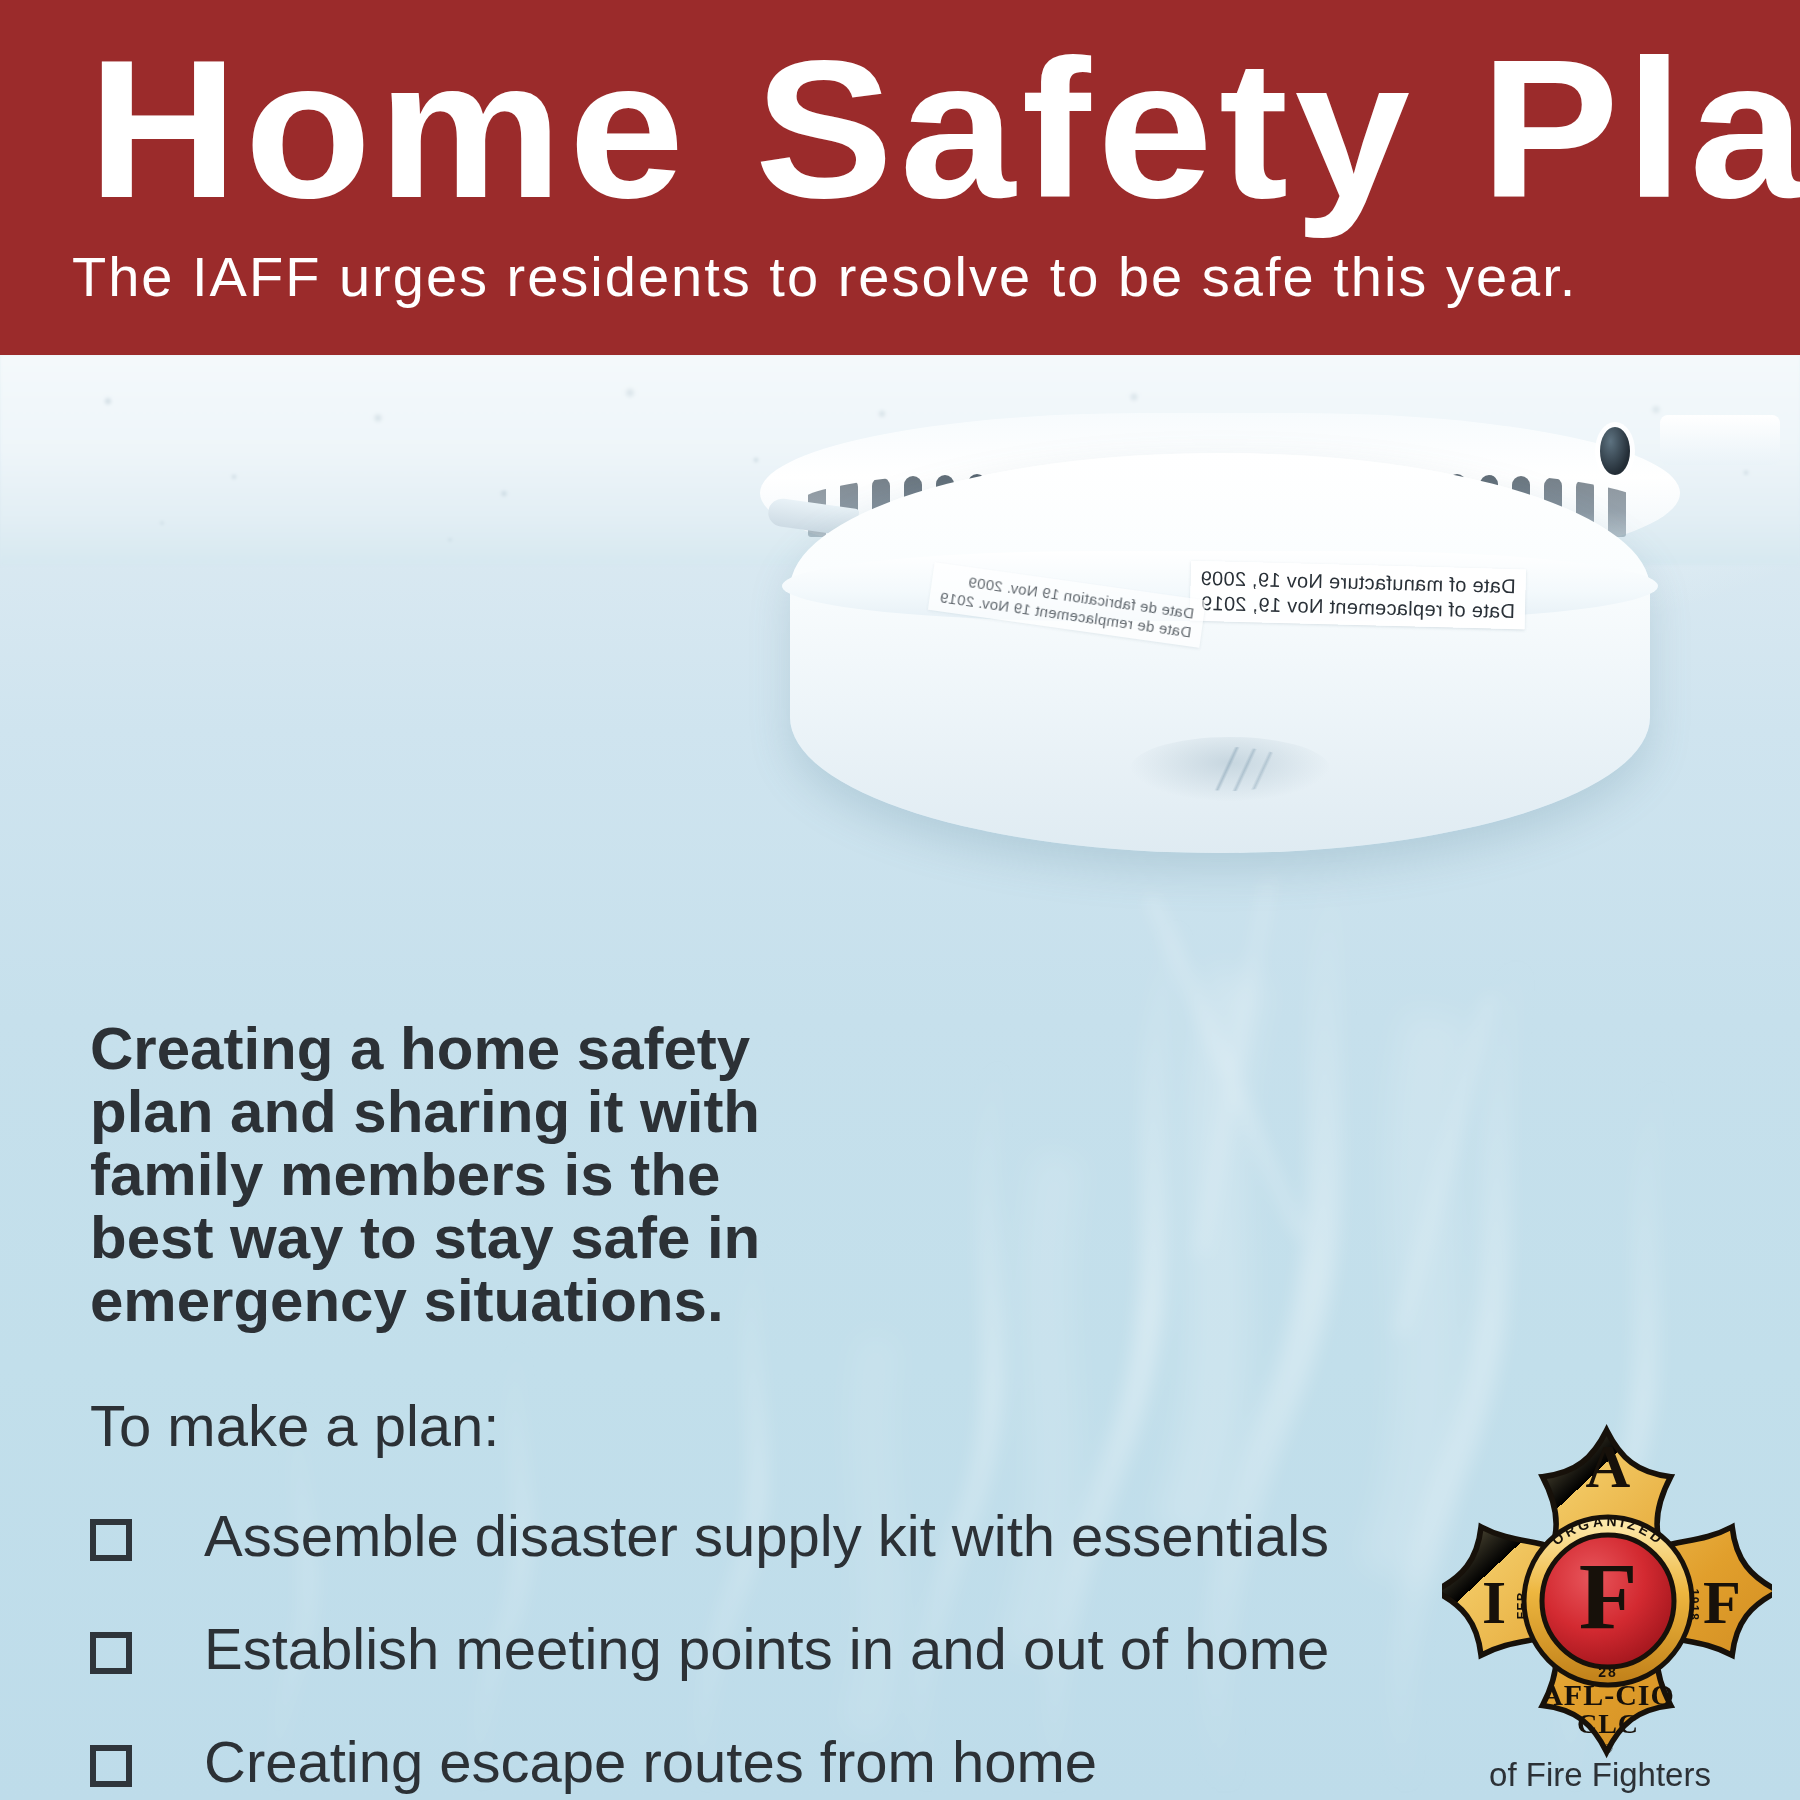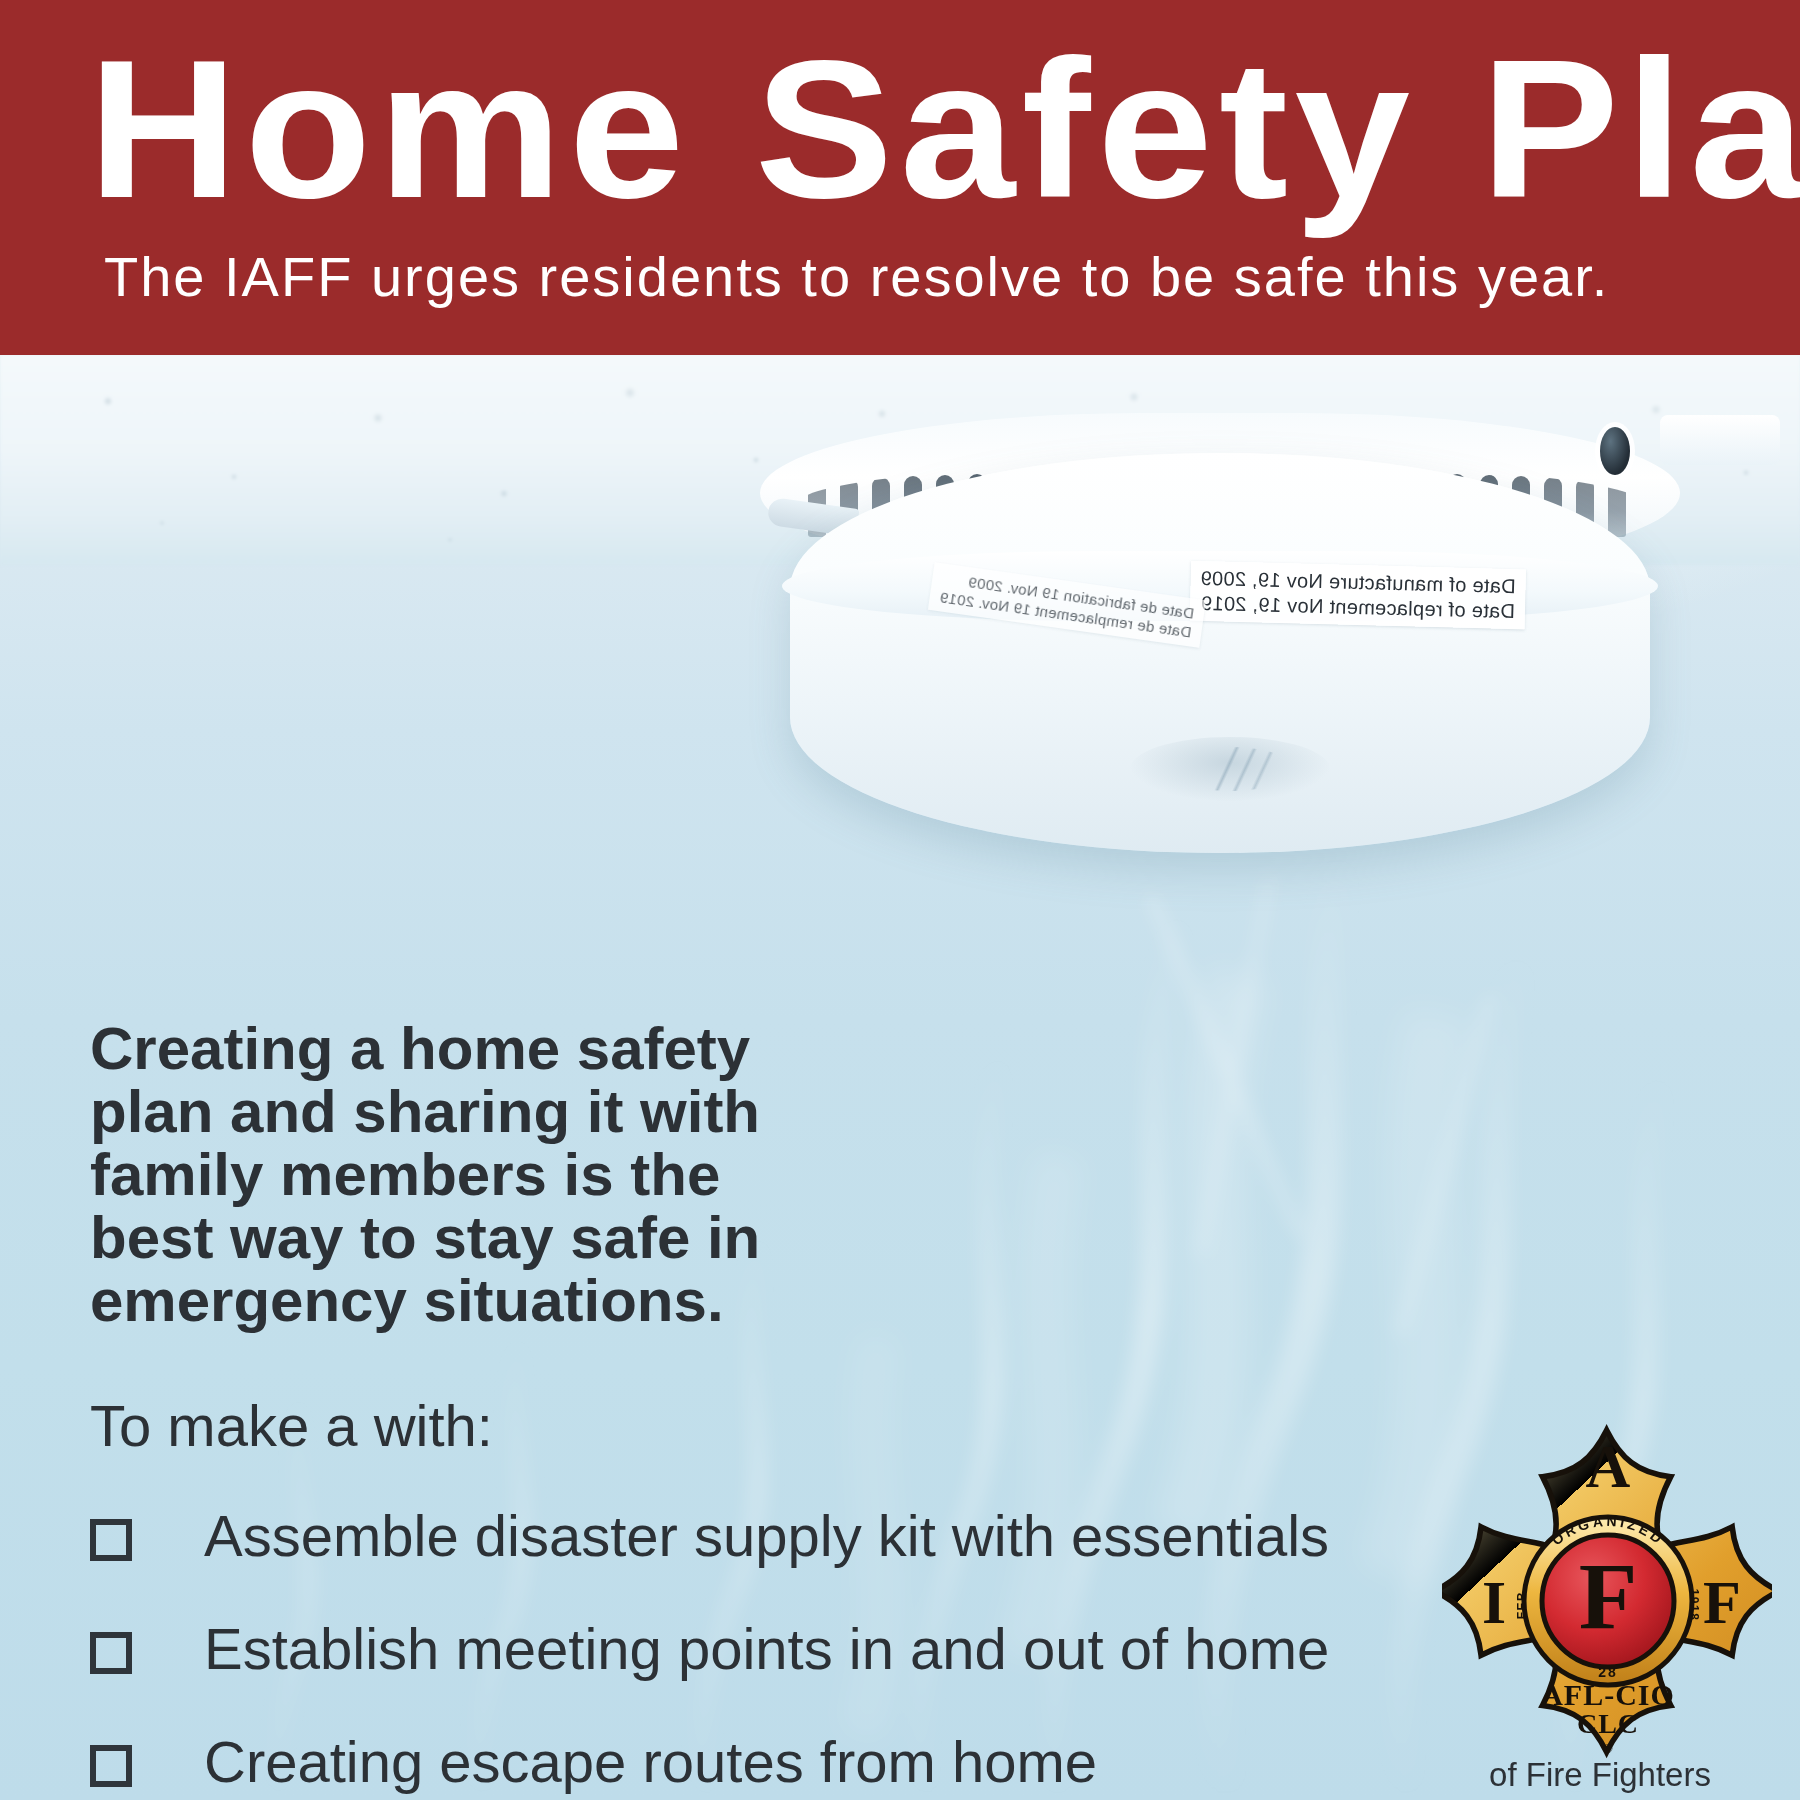--- a/index.html
+++ b/index.html
@@ -24,21 +24,21 @@
     font-weight:bold;
     font-size:196px;
     line-height:196px;
     letter-spacing:6px;
     color:#ffffff;
     white-space:nowrap;
     transform:scaleX(1.06);
     transform-origin:left top;
   }
   .header-sub{
-    position:absolute;left:104px;top:248px;
+    position:absolute;left:72px;top:248px;
     font-family:"Liberation Sans Narrow","Liberation Sans",sans-serif;
     font-weight:normal;
     font-size:56px;
     line-height:58px;
     letter-spacing:2.0px;
     color:#ffffff;
     white-space:nowrap;
     transform:scaleX(1.0);
     transform-origin:left top;
   }
@@ -315,21 +315,21 @@
         <div>Date of manufacture Nov 19, 2009</div>
         <div>Date of replacement Nov 19, 2019</div>
       </div>
       <div class="det-label fr">
         <div>Date de fabrication 19 Nov. 2009</div>
         <div>Date de remplacement 19 Nov. 2019</div>
       </div>
     </div>
 
     <div class="lead">Creating a home safety plan and sharing it with family members is the best way to stay safe in emergency situations.</div>
-    <div class="tomake">To make a with:</div>
+    <div class="tomake">To make a plan:</div>
 
     <div class="checklist" id="checklist">
         <div class="check-row">
           <div class="checkbox"></div>
           <div class="check-text">Assemble disaster supply kit with essentials</div>
         </div>
         <div class="check-row">
           <div class="checkbox"></div>
           <div class="check-text">Establish meeting points in and out of home</div>
         </div>

